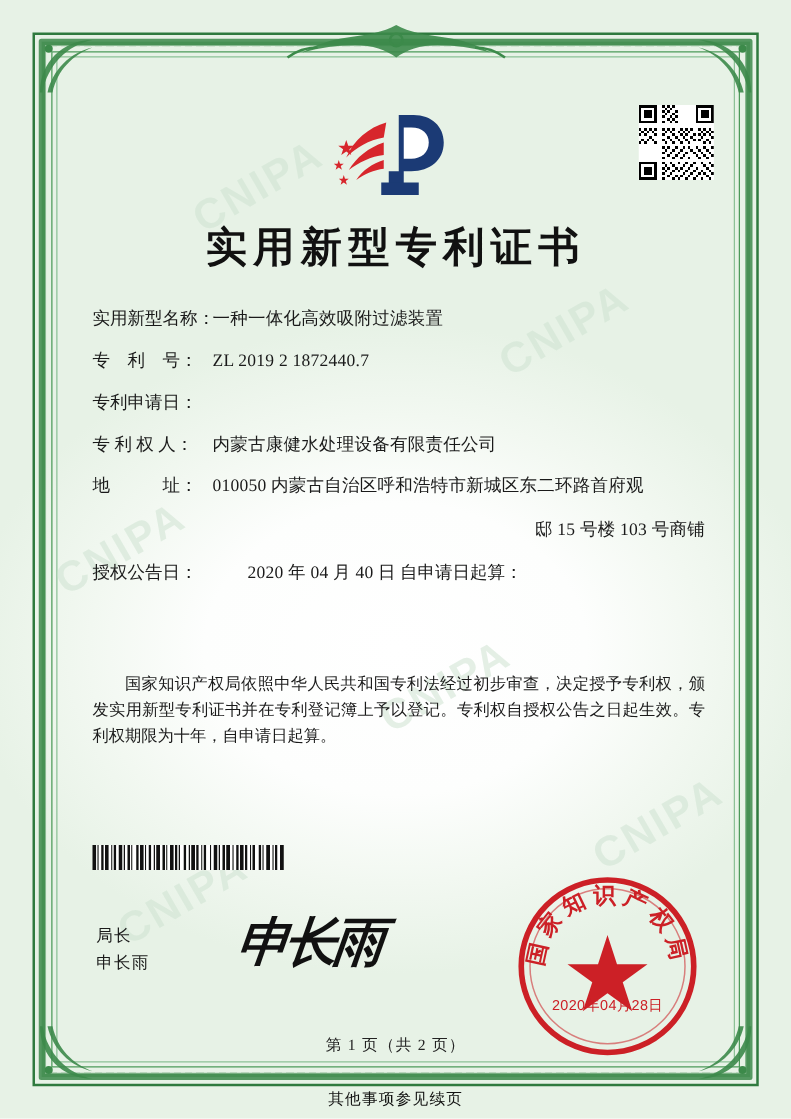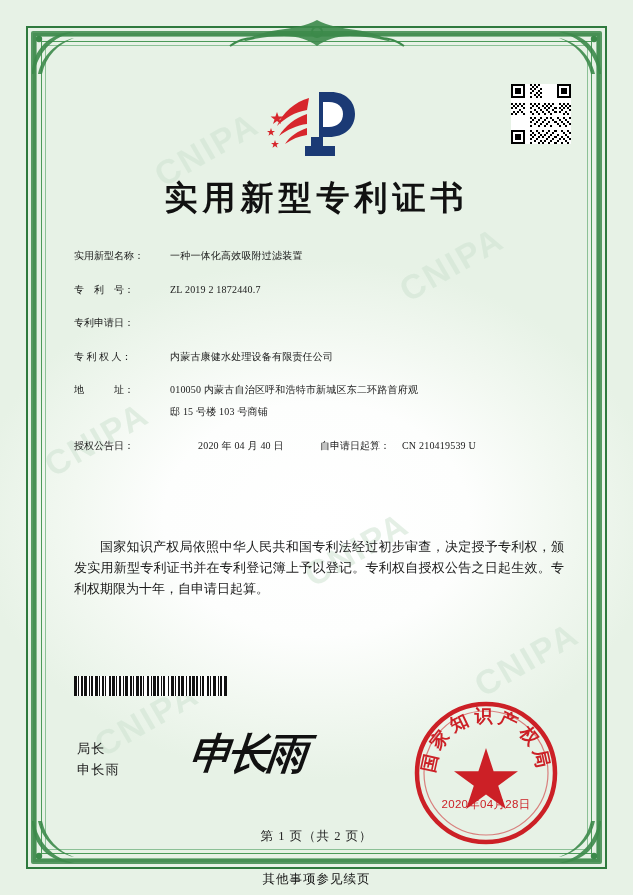--- a/index.html
+++ b/index.html
@@ -161,40 +161,40 @@
     letter-spacing: 5px;
     color: #111;
   }
 
   
   .fields {
     position: absolute;
     left: 74px;
     top: 246px;
     width: 490px;
-    font-size: 10px;
+    font-size: 14px;
     color: #1a1a1a;
   }
   .field-row {
     display: flex;
     align-items: flex-start;
     margin-bottom: 14.5px;
     line-height: 19px;
   }
   .field-label {
     width: 96px;
     flex: 0 0 96px;
     letter-spacing: 0px;
     white-space: nowrap;
   }
   .field-value {
     flex: 1;
     letter-spacing: .2px;
   }
-  .field-value .second-line { display: block; margin-top: 3px; }
+  .field-value .second-line { display: block; margin-top: 16px; text-align: right; }
 
   .row-split { display: flex; align-items: flex-start; margin-bottom: 14.5px; line-height: 19px; }
   .row-split .half { display: flex; }
   .row-split .half.left { width: 246px; flex: 0 0 246px; gap: 28px; }
   .row-split .half.right { flex: 1; }
   .row-split .half.right .field-label { width: auto; flex: 0 0 auto; margin-right: 12px; }
 
   
   .body-text {
     position: absolute;
@@ -412,21 +412,20 @@
       </div>
     </div>
 
     <div class="row-split">
       <div class="half left">
         <div class="field-label">授权公告日：</div>
         <div class="field-value">2020 年 04 月 40 日</div>
       </div>
       <div class="half right">
         <div class="field-label">自申请日起算：</div>
-        <div class="field-value">CN 210419539 U</div>
       </div>
     </div>
 
   </div>
 
   <div class="body-text">
     <p>国家知识产权局依照中华人民共和国专利法经过初步审查，决定授予专利权，颁发实用新型专利证书并在专利登记簿上予以登记。专利权自授权公告之日起生效。专利权期限为十年，自申请日起算。</p>
   </div>
 
   <div class="barcode">

